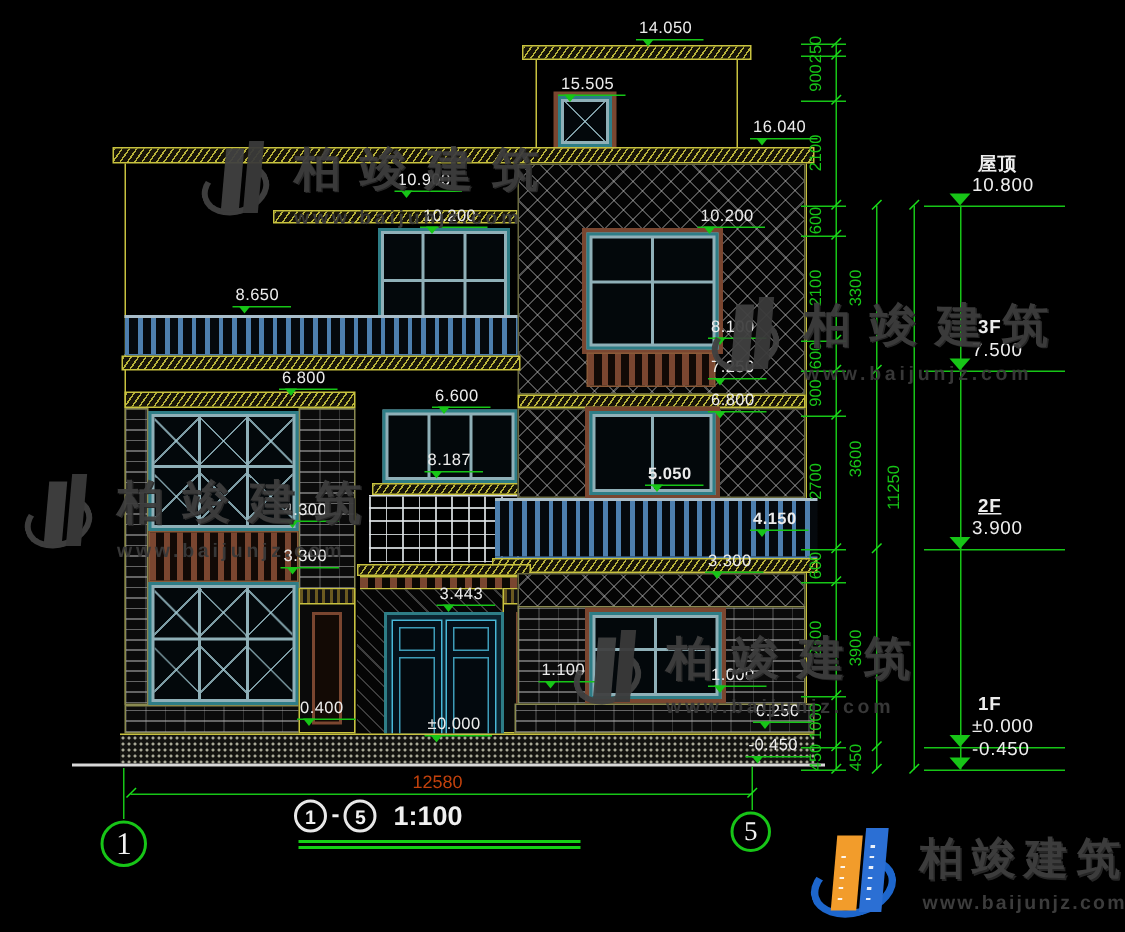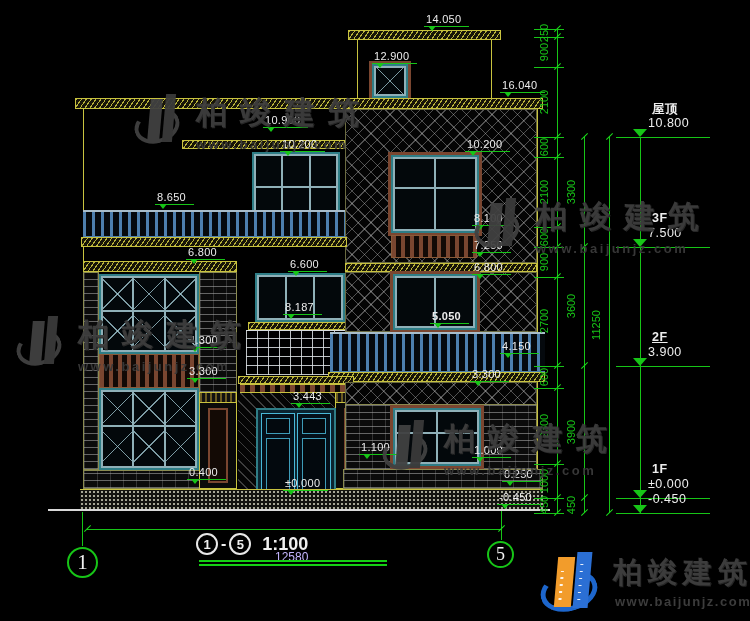--- a/index.html
+++ b/index.html
@@ -48,21 +48,21 @@
   .spot{position:absolute;border-bottom:1px solid #17c517;color:#ececec;font-size:11px;
         letter-spacing:.3px;padding:0 8px 1px 2px;white-space:nowrap;}
   .spot .tri{position:absolute;left:4px;top:100%;width:0;height:0;border:4px solid transparent;border-top:5px solid #17c517;}
   .gv{position:absolute;width:1px;background:#17c517;}
   .gh{position:absolute;height:1px;background:#17c517;}
   .tick{position:absolute;width:9px;height:1px;background:#1ae01a;transform:rotate(-45deg);}
   .vlab{position:absolute;color:#17c517;font-size:11px;white-space:nowrap;transform:translate(-50%,-50%) rotate(-90deg);}
   .ltri{position:absolute;width:0;height:0;border:7px solid transparent;border-top:8px solid #17c517;}
   .ltext{position:absolute;color:#ededed;font-size:12.5px;letter-spacing:.5px;white-space:nowrap;}
   .lname{font-weight:bold;}
-  .dimtext{position:absolute;color:#c4b5fd;font-size:12px;margin-top:36px;}
+  .dimtext{position:absolute;color:#c2410c;font-size:12px;}
   
   .axis-circle{position:absolute;border:2px solid #17c517;border-radius:50%;color:#f2f2f2;
     display:flex;align-items:center;justify-content:center;font-family:"Liberation Serif",serif;}
   .tcirc{display:inline-flex;width:22px;height:22px;border:2px solid #e8e8e8;border-radius:50%;
     align-items:center;justify-content:center;font-size:13px;font-weight:bold;}
   .title-row{position:absolute;left:196px;top:533px;display:flex;align-items:center;gap:3px;color:#f0f0f0;}
   .title-main{font-size:23px;font-weight:bold;letter-spacing:1px;}
   .title-scale{font-size:18px;font-weight:bold;margin-left:8px;}
   .uline{position:absolute;background:#15d015;height:2px;}
   
@@ -228,41 +228,41 @@
   <div class="footer">
     <div class="f-logo">
       <i class="f-arc"></i>
         <i class="f-t1"></i>
         <i class="f-t2"></i>
     </div>
     <div class="f-brand">柏竣建筑</div>
     <div class="f-url">www.baijunjz.com</div>
   </div>
 <div class="spot" style="left: 424px; top: 13px;"><span>14.050</span><i class="tri"></i></div>
-    <div class="spot" style="left: 372px; top: 50px;"><span>12.900</span><i class="tri"></i></div>
+    <div class="spot" style="left: 372px; top: 50px;"><span>15.505</span><i class="tri"></i></div>
     <div class="spot" style="left: 500px; top: 79px;"><span>16.040</span><i class="tri"></i></div>
     <div class="spot" style="left: 263px; top: 114px;"><span>10.900</span><i class="tri"></i></div>
     <div class="spot" style="left: 280px; top: 138px;"><span>10.200</span><i class="tri"></i></div>
     <div class="spot" style="left: 465px; top: 138px;"><span>10.200</span><i class="tri"></i></div>
     <div class="spot" style="left: 155px; top: 191px;"><span>8.650</span><i class="tri"></i></div>
     <div class="spot" style="left: 472px; top: 212px;"><span>8.100</span><i class="tri"></i></div>
     <div class="spot" style="left: 472px; top: 239px;"><span>7.250</span><i class="tri"></i></div>
     <div class="spot" style="left: 472px; top: 261px;"><span>6.800</span><i class="tri"></i></div>
     <div class="spot" style="left: 186px; top: 246px;"><span>6.800</span><i class="tri"></i></div>
     <div class="spot" style="left: 288px; top: 258px;"><span>6.600</span><i class="tri"></i></div>
     <div class="spot" style="left: 283px; top: 301px;"><span>8.187</span><i class="tri"></i></div>
     <div class="spot" style="left: 430px; top: 310px; font-weight: bold;"><span>5.050</span><i class="tri"></i></div>
     <div class="spot" style="left: 187px; top: 334px;"><span>4.300</span><i class="tri"></i></div>
     <div class="spot" style="left: 187px; top: 365px;"><span>3.300</span><i class="tri"></i></div>
-    <div class="spot" style="left: 500px; top: 340px;"><span>4.150</span><i class="tri"></i></div>
+    <div class="spot" style="left: 500px; top: 340px; font-weight: bold;"><span>4.150</span><i class="tri"></i></div>
     <div class="spot" style="left: 470px; top: 368px;"><span>3.300</span><i class="tri"></i></div>
     <div class="spot" style="left: 291px; top: 390px;"><span>3.443</span><i class="tri"></i></div>
     <div class="spot" style="left: 359px; top: 441px;"><span>1.100</span><i class="tri"></i></div>
     <div class="spot" style="left: 472px; top: 444px;"><span>1.000</span><i class="tri"></i></div>
-    <div class="spot" style="left: 187px; top: 466px;"><span>0.400</span><i class="tri"></i></div>
+    <div class="spot" style="left: 198px; top: 466px;"><span>0.400</span><i class="tri"></i></div>
     <div class="spot" style="left: 283px; top: 477px;"><span>±0.000</span><i class="tri"></i></div>
     <div class="spot" style="left: 502px; top: 468px;"><span>0.250</span><i class="tri"></i></div>
     <div class="spot" style="left: 497px; top: 491px;"><span>-0.450</span><i class="tri"></i></div>
     <div class="gv" style="left: 557px; top: 29px; width: 1px; height: 484px;"></div>
     <div class="tick" style="left: 553px; top: 28px;"></div>
     <div class="gh" style="left: 534px; top: 29px; width: 30px; height: 1px;"></div>
     <div class="tick" style="left: 553px; top: 36px;"></div>
     <div class="gh" style="left: 534px; top: 37px; width: 30px; height: 1px;"></div>
     <div class="tick" style="left: 553px; top: 66px;"></div>
     <div class="gh" style="left: 534px; top: 67px; width: 30px; height: 1px;"></div>

